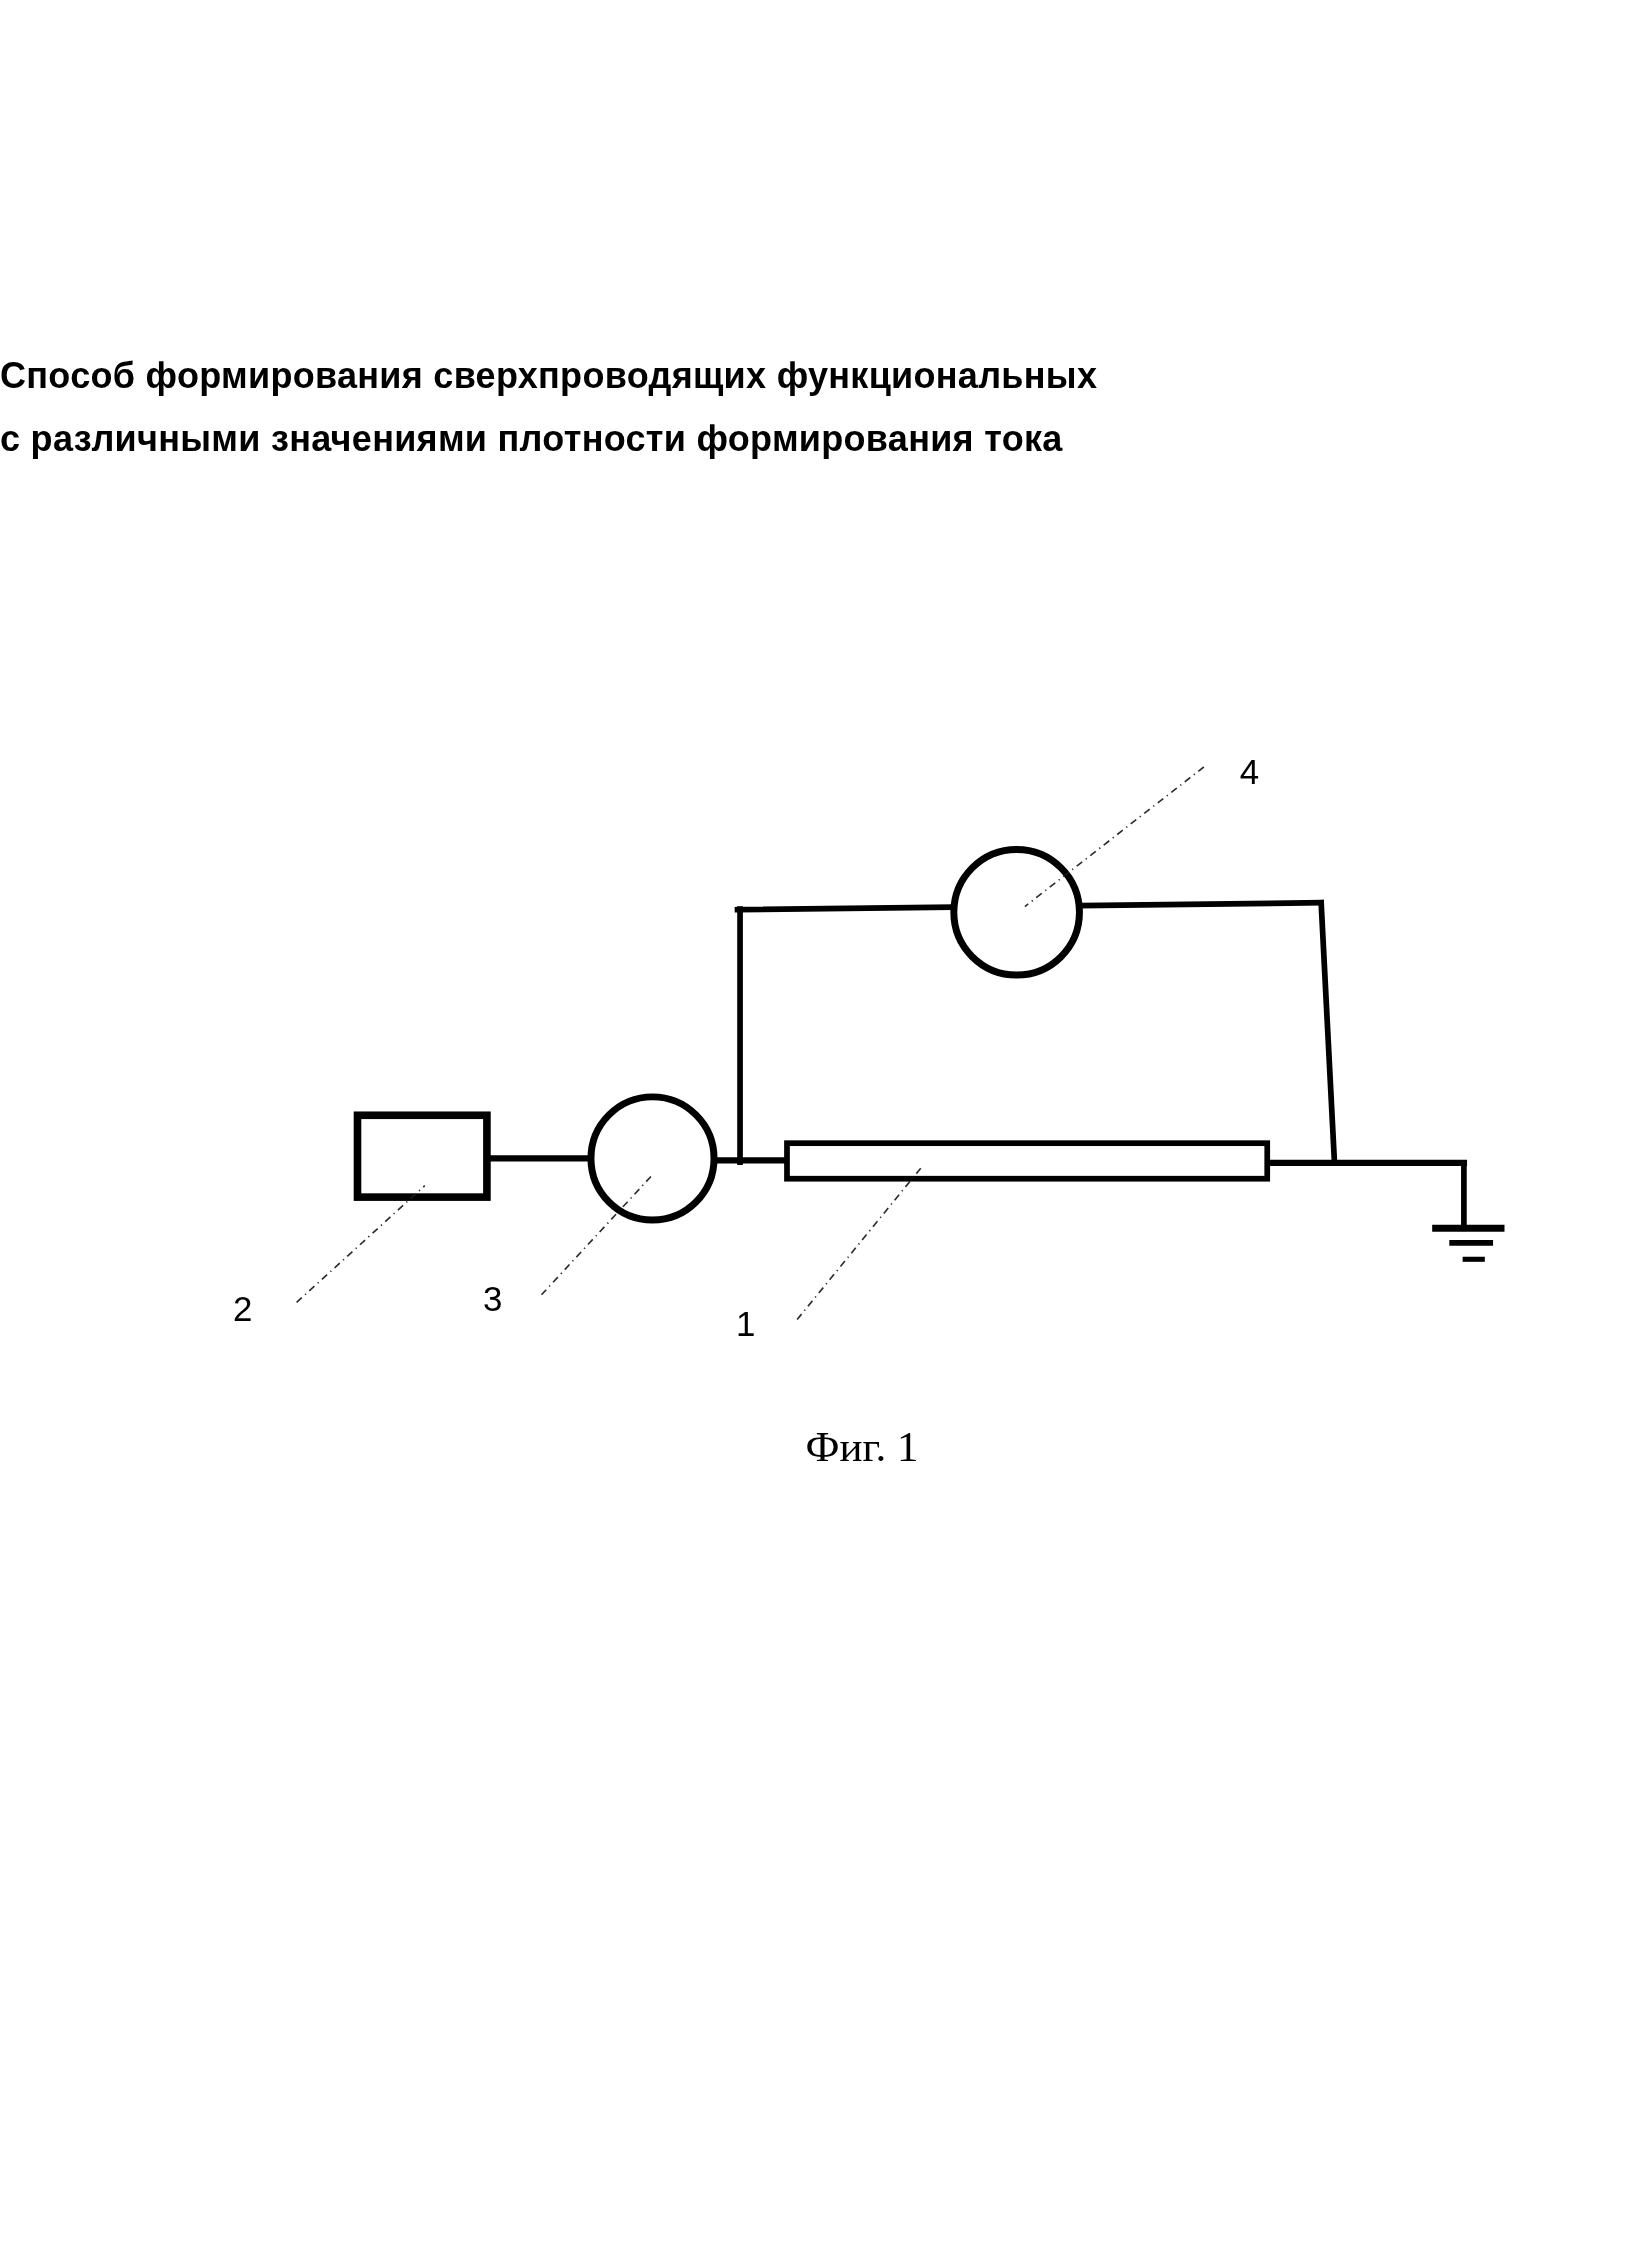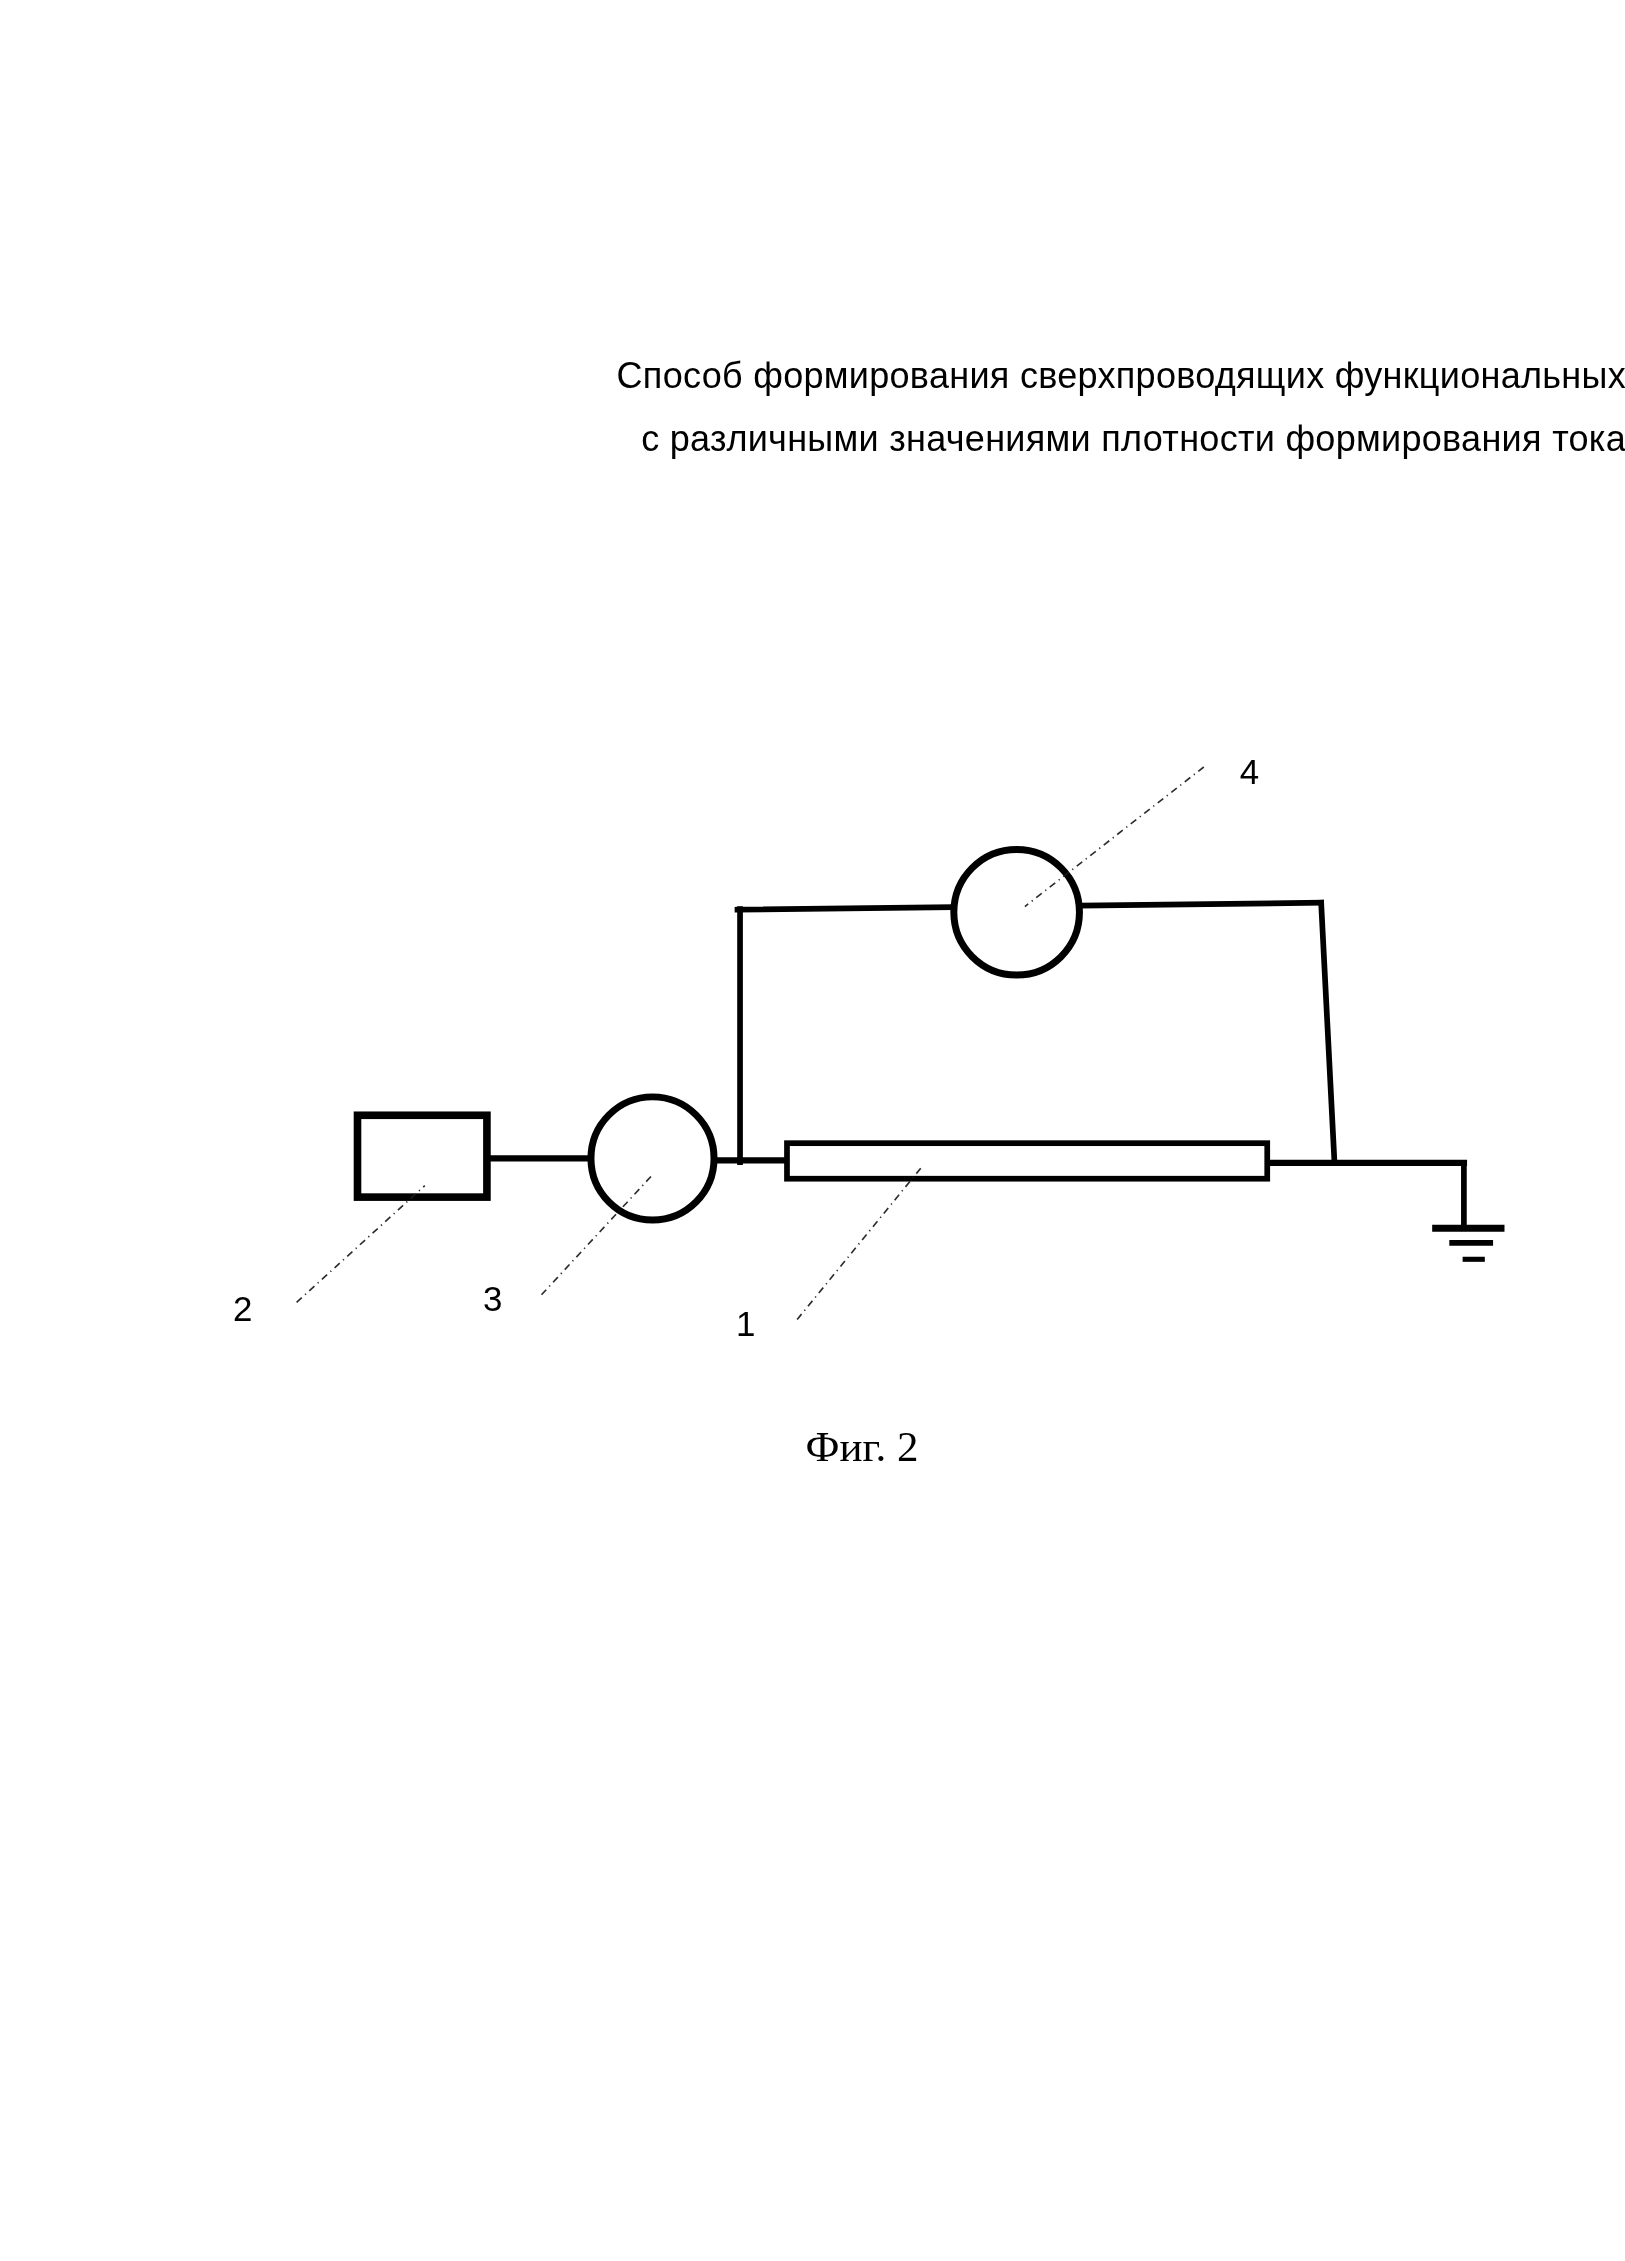--- a/index.html
+++ b/index.html
@@ -15,23 +15,23 @@
     height: 2261px;
     background: var(--paper);
     overflow: hidden;
     margin: 0 auto;
   }
   .title {
     position: absolute;
     top: 344px;
     left: 0;
     width: 100%;
-    text-align: right;
+    text-align: left;
     font-family: "Liberation Sans", sans-serif;
-    font-weight: normal;
+    font-weight: bold;
     font-size: 36px;
     line-height: 63px;
     color: var(--ink);
     letter-spacing: 0.3px;
     white-space: nowrap;
   }
   .caption {
     position: absolute;
     top: 1421px;
     left: 735px;
@@ -110,16 +110,16 @@
     <line class="leader-line" x1="853" y1="2041" x2="1027" y2="1853"></line>
     <line class="leader-line" x1="1256" y1="2080" x2="1452" y2="1840"></line>
     <line class="leader-line" x1="1897" y1="1209" x2="1615" y2="1429"></line>
 
     <text class="svg-label" x="382" y="2082" text-anchor="middle">2</text>
     <text class="svg-label" x="776" y="2066" text-anchor="middle">3</text>
     <text class="svg-label" x="1175" y="2106" text-anchor="middle">1</text>
     <text class="svg-label" x="1969" y="1236" text-anchor="middle">4</text>
   </svg>
 
-  <div class="caption">Фиг. 2</div>
+  <div class="caption">Фиг. 1</div>
 
 </div>
 
 
 </body></html>

